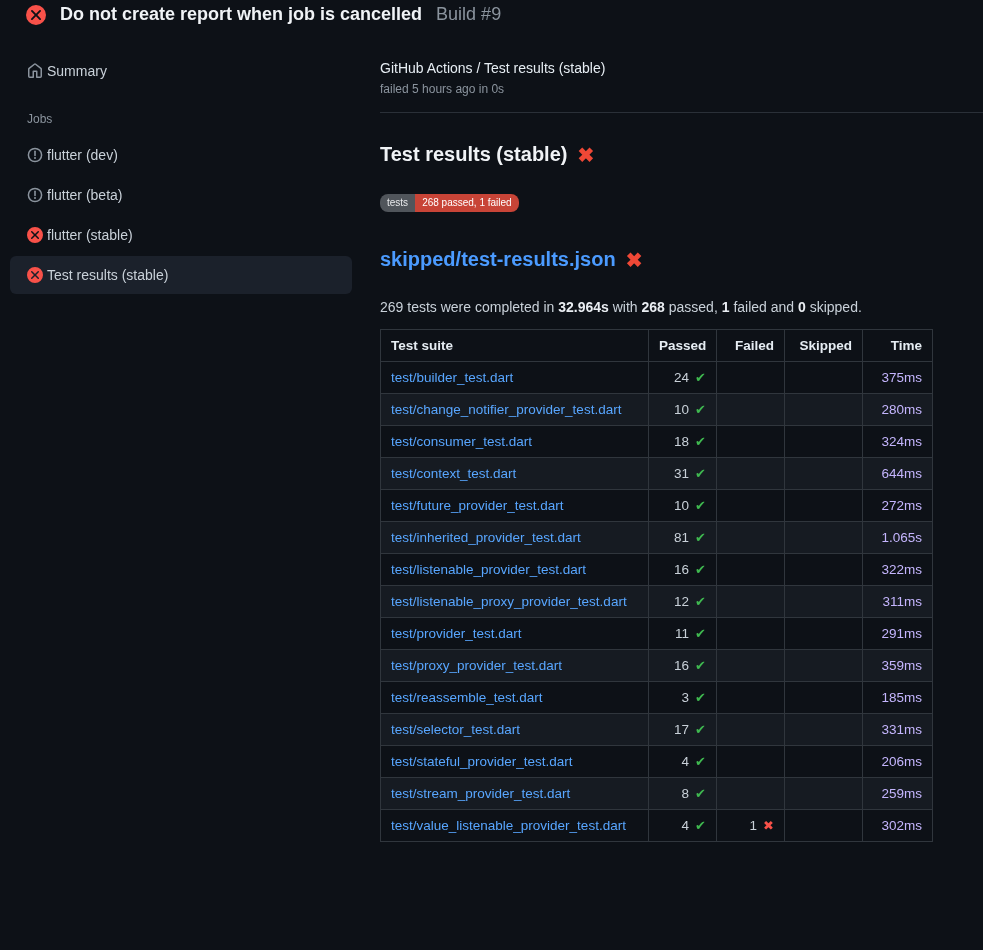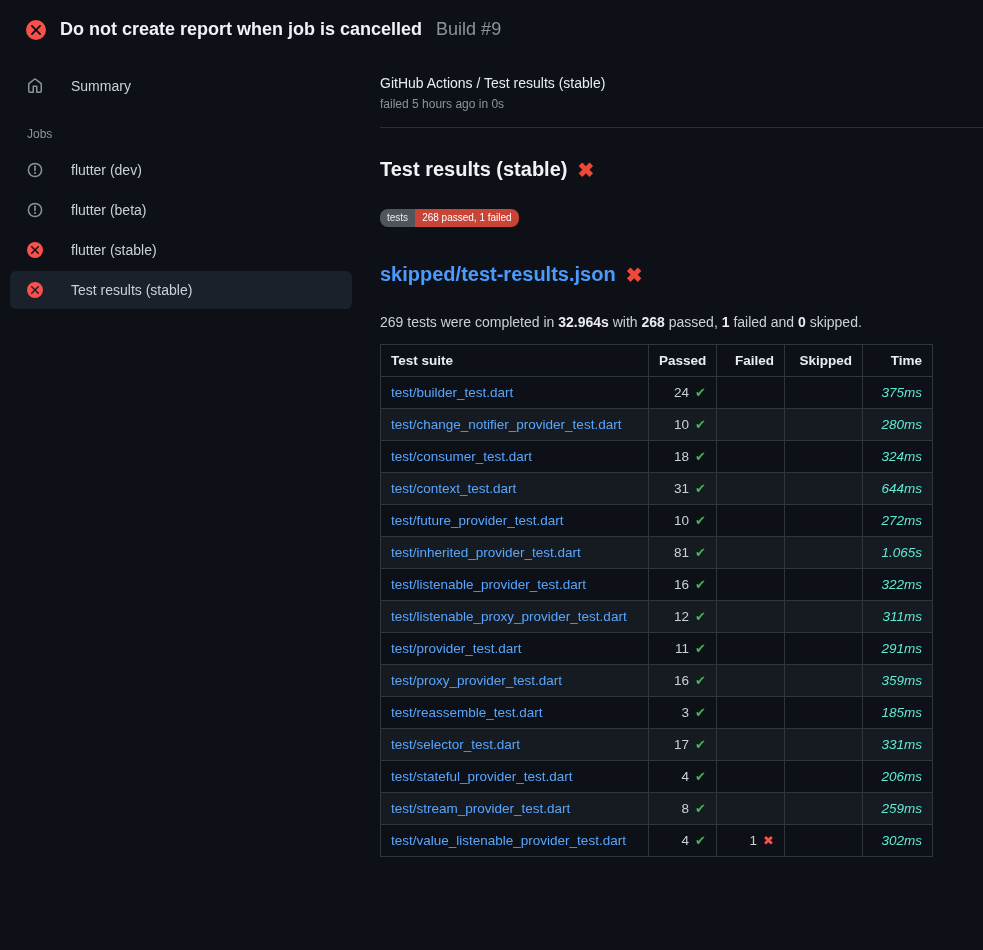--- a/index.html
+++ b/index.html
@@ -3,30 +3,30 @@
 <meta charset="utf-8">
 <style>
   * { box-sizing: border-box; }
   html,body { margin:0; padding:0; background:#0d1117; }
   .app {
     width: 983px; height: 950px; overflow: hidden;
     background: #0d1117; color: #c9d1d9;
     font-family: "Liberation Sans", sans-serif;
   }
   
-  .top-header { display:flex; align-items:center; gap:14px; padding:19px 24px 13px 26px; }
+  .top-header { display:flex; align-items:center; gap:14px; padding:4px 24px 13px 26px; }
   .top-header .title { font-size:18px; font-weight:700; color:#f0f3f6; }
   .top-header .build { font-size:18px; font-weight:400; color:#8b949e; }
   
   .content { display:flex; align-items:flex-start; }
   .sidebar { width:380px; flex:none; padding-top:14px; }
   .main { flex:1; min-width:0; padding-top:22px; }
   
   .side-item {
-    display:flex; align-items:center; gap:28px;
+    display:flex; align-items:center; gap:4px;
     padding:11px 0 11px 17px; margin:0 28px 2px 10px;
     border-radius:6px; font-size:14px; color:#c9d1d9; cursor:pointer;
   }
   .side-item.selected { background:#1b212b; }
   .side-item svg { flex:none; }
   .jobs-heading { font-size:12px; color:#8b949e; padding:20px 0 10px 27px; }
   
   .block { width:552px; }
   .breadcrumb { font-size:14px; font-weight:400; color:#e6edf3; }
   .status-line { font-size:12px; color:#8b949e; margin-top:6px; }
@@ -55,21 +55,21 @@
   table.results th { text-align:left; font-weight:700; color:#e6edf3; background:#0d1117; }
   table.results th.num, table.results td.num { text-align:right; }
   col.c-suite { width:268px; } col.c-passed { width:68px; }
   col.c-failed { width:68px; } col.c-skipped { width:78px; } col.c-time { width:70px; }
   tbody tr:nth-child(even) { background:#161b22; }
   tbody tr:nth-child(odd)  { background:#0d1117; }
   table.results a { color:#58a6ff; text-decoration:none; cursor:pointer; }
   .mark { margin-left:6px; font-size:13px; }
   .mark.check { color:#3fb950; }
   .mark.cross { color:#f85149; }
-  td.time { text-align:right; color:#5eead4;font-style:italic; }
+  td.time { text-align:right; color:#c4b5fd; }
 </style>
 </head>
 <body>
 
 <div class="app">
 
   <div class="top-header">
     <span style="display:inline-flex;">
       <svg width="20" height="20" viewBox="0 0 16 16" aria-hidden="true">
         <path fill="#f85149" d="M8 0a8 8 0 1 1 0 16A8 8 0 0 1 8 0zM5.28 4.22a.75.75 0 0 0-1.06 1.06L6.94 8l-2.72 2.72a.75.75 0 1 0 1.06 1.06L8 9.06l2.72 2.72a.75.75 0 1 0 1.06-1.06L9.06 8l2.72-2.72a.75.75 0 0 0-1.06-1.06L8 6.94 5.28 4.22z"></path>

